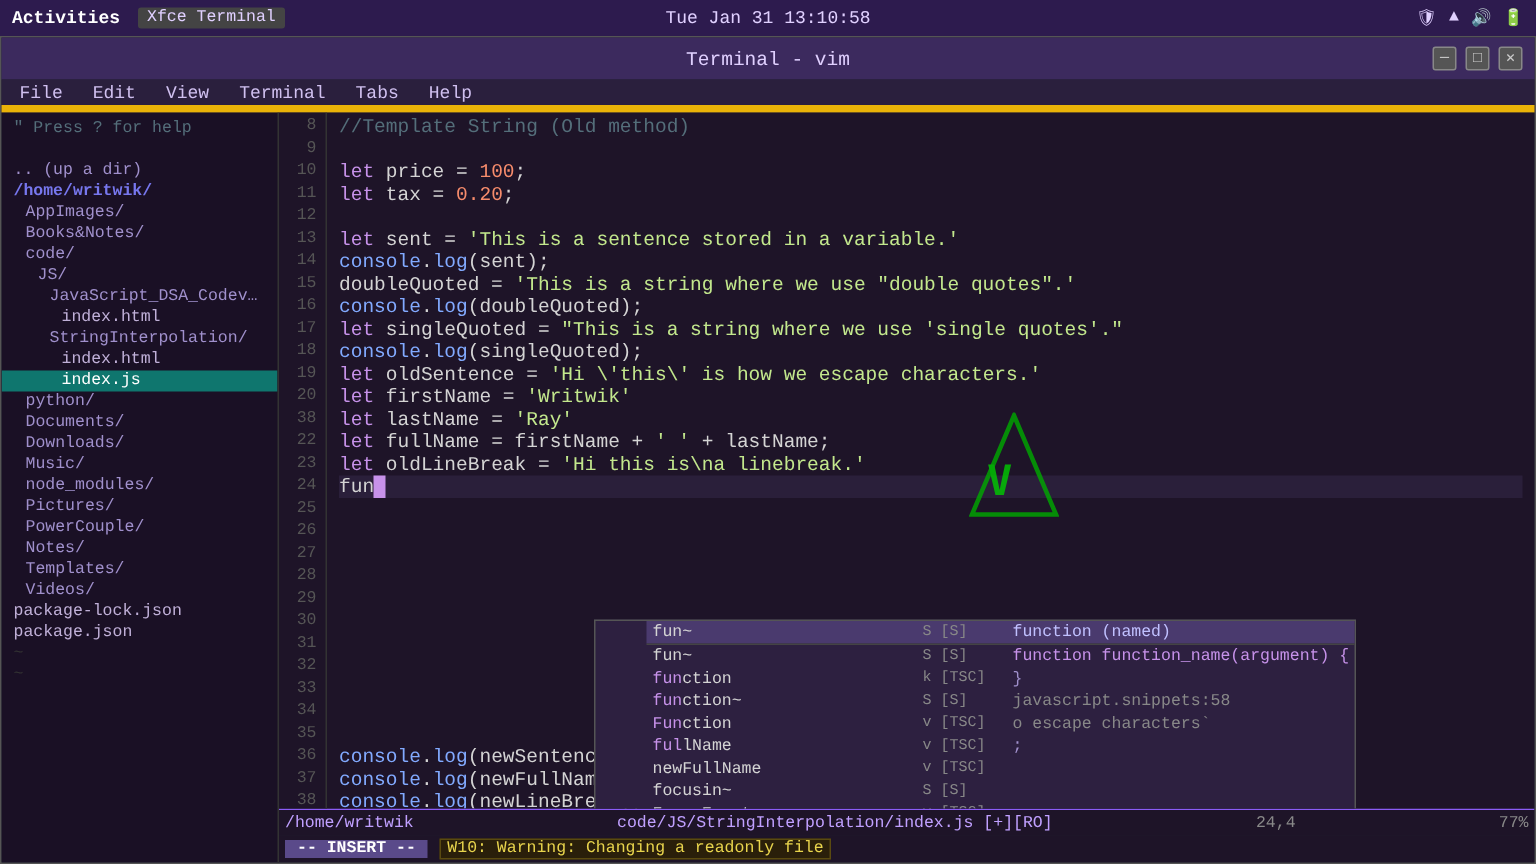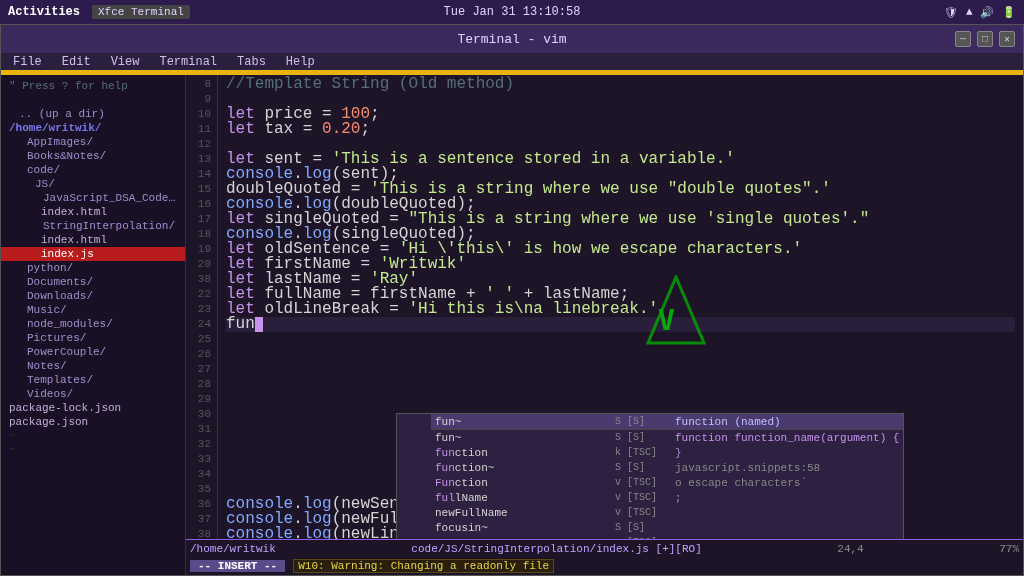--- a/index.html
+++ b/index.html
@@ -74,21 +74,21 @@
       background: #1a1025;
       border-right: 1px solid #333;
       overflow-y: auto;
       padding: 4px 0;
       font-size: 11px;
       color: #c0b0d8;
       flex-shrink: 0;
     }
     .sidebar-item { padding: 1px 8px; cursor: pointer; white-space: nowrap; }
     .sidebar-item.selected { background: #3a2a5a; color: #fff; }
-    .sidebar-item.dir { color: #a090cc; margin-left: 10px; }
+    .sidebar-item.dir { color: #a090cc; }
     .sidebar-item.file { color: #c0b0d8; }
     .sidebar-indent1 { padding-left: 16px; }
     .sidebar-indent2 { padding-left: 24px; }
     .sidebar-indent3 { padding-left: 32px; }
     .sidebar-indent4 { padding-left: 40px; }
 
     
     #editor-area {
       flex: 1;
       display: flex;
@@ -115,21 +115,21 @@
       padding-top: 2px;
       font-size: 11px;
       line-height: 15px;
       flex-shrink: 0;
       border-right: 1px solid #333;
     }
 
     #code-lines {
       flex: 1;
       padding: 2px 8px;
-      font-size: 16px;
+      font-size: 13px;
       line-height: 15px;
       color: #d4d4d4;
       overflow: hidden;
       position: relative;
     }
 
     .code-line { white-space: pre; height: 15px; display: flex; align-items: center; }
 
     
     .kw { color: #c792ea; }
@@ -247,21 +247,21 @@
       <div class="sidebar-item dir" style="color:#a090cc">.. (up a dir)</div>
       <div class="sidebar-item" style="color:#7777ee; font-weight:bold">/home/writwik/</div>
       <div class="sidebar-item dir sidebar-indent1">AppImages/</div>
       <div class="sidebar-item dir sidebar-indent1">Books&amp;Notes/</div>
       <div class="sidebar-item dir sidebar-indent1">code/</div>
       <div class="sidebar-item dir sidebar-indent2">JS/</div>
       <div class="sidebar-item dir sidebar-indent3" style="overflow:hidden;text-overflow:ellipsis">JavaScript_DSA_Codevolu...</div>
       <div class="sidebar-item file sidebar-indent4">index.html</div>
       <div class="sidebar-item dir sidebar-indent3">StringInterpolation/</div>
       <div class="sidebar-item file sidebar-indent4">index.html</div>
-      <div class="sidebar-item selected sidebar-indent4" style="background:#b91c1c;color:#fff">index.js</div>
+      <div class="sidebar-item selected sidebar-indent4" style="background:#0f766e;color:#fff">index.js</div>
       <div class="sidebar-item dir sidebar-indent1">python/</div>
       <div class="sidebar-item dir sidebar-indent1">Documents/</div>
       <div class="sidebar-item dir sidebar-indent1">Downloads/</div>
       <div class="sidebar-item dir sidebar-indent1">Music/</div>
       <div class="sidebar-item dir sidebar-indent1">node_modules/</div>
       <div class="sidebar-item dir sidebar-indent1">Pictures/</div>
       <div class="sidebar-item dir sidebar-indent1">PowerCouple/</div>
       <div class="sidebar-item dir sidebar-indent1">Notes/</div>
       <div class="sidebar-item dir sidebar-indent1">Templates/</div>
       <div class="sidebar-item dir sidebar-indent1">Videos/</div>

